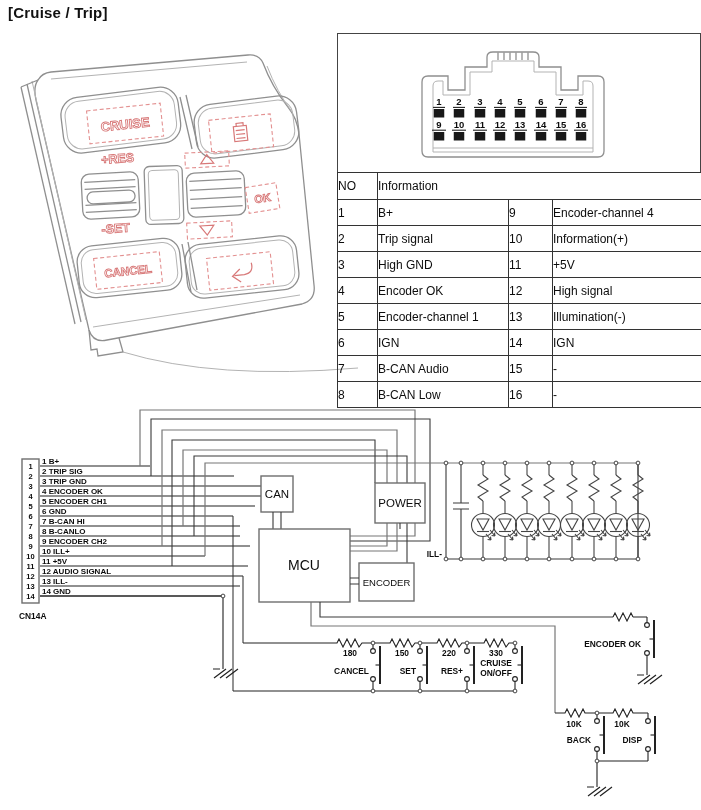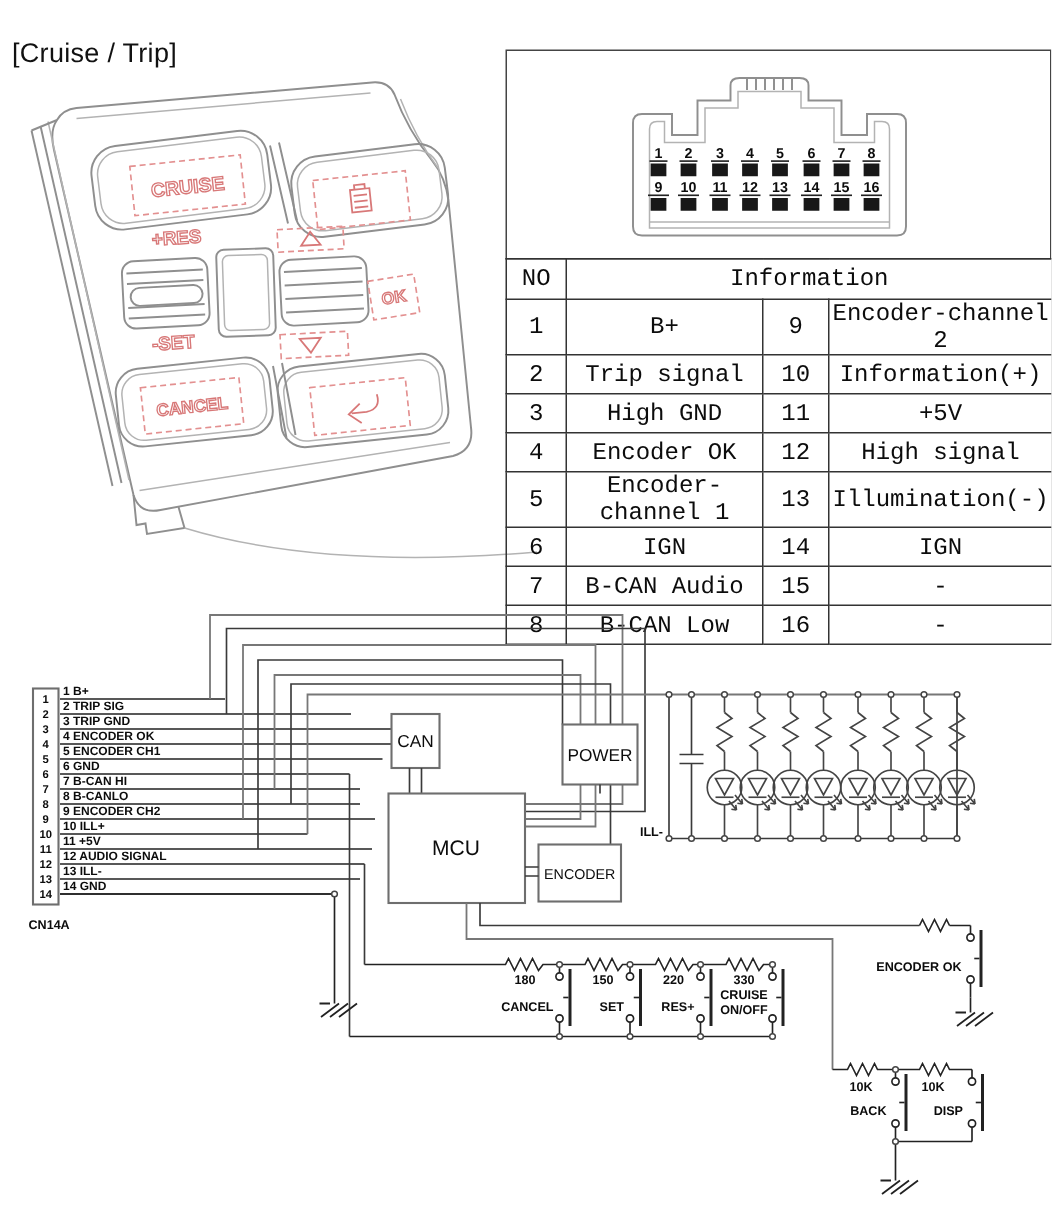--- a/index.html
+++ b/index.html
@@ -1,22 +1,22 @@
 <!DOCTYPE html>
 <html><head>
 <meta charset="utf-8">
 <style>
   html,body{margin:0;padding:0;background:#fff;}
   .page{position:relative;width:701px;height:810px;background:#fff;overflow:hidden;
         font-family:"Liberation Sans",sans-serif;color:#111;}
-  .title{position:absolute;left:8px;top:25px;font-size:18px;font-weight:normal;letter-spacing:.2px;}
+  .title{position:absolute;left:8px;top:4px;font-size:15px;font-weight:bold;letter-spacing:.2px;}
   .art{position:absolute;left:0;top:52px;}
   .pinbox{position:absolute;left:337px;top:33px;width:362px;height:138px;border:1.3px solid #444;background:#fff;}
   .ptable{position:absolute;left:337px;top:172px;border-collapse:collapse;table-layout:fixed;width:364px;}
-  .ptable td{border:1.2px solid #333;text-align:center;vertical-align:middle;font-size:16px;height:25px;padding:0;color:#0c0c0c;font-family:Liberation Mono, monospace;}
+  .ptable td{border:1.2px solid #333;vertical-align:middle;font-size:12px;height:25px;padding:0;color:#0c0c0c;}
   .ptable tr.hdr td{height:26px;}
   .schem{position:absolute;left:0;top:395px;}
   svg text{font-family:"Liberation Sans",sans-serif;}
   .plab{font-size:8px;font-weight:bold;fill:#0c0c0c;}
   .cnum{font-size:7.5px;font-weight:bold;fill:#0c0c0c;text-anchor:middle;}
   .blk{fill:#0c0c0c;text-anchor:middle;}
   .slab{font-size:8.4px;font-weight:bold;fill:#0c0c0c;}
   .w{stroke:#3a3a3a;stroke-width:1.1;fill:none;}
   .wg{stroke:#777;stroke-width:1.2;fill:none;}
   .wd{stroke:#222;stroke-width:1.1;fill:none;}
@@ -188,21 +188,21 @@
       </colgroup>
     <tbody>
         <tr class="hdr">
       <td>NO</td>
       <td colspan="3">Information</td>
     </tr>
     <tr>
           <td>1</td>
           <td>B+</td>
           <td>9</td>
-          <td>Encoder-channel 2</td>
+          <td>Encoder-channel 4</td>
         </tr>
     <tr>
           <td>2</td>
           <td>Trip signal</td>
           <td>10</td>
           <td>Information(+)</td>
         </tr>
     <tr>
           <td>3</td>
           <td>High GND</td>

